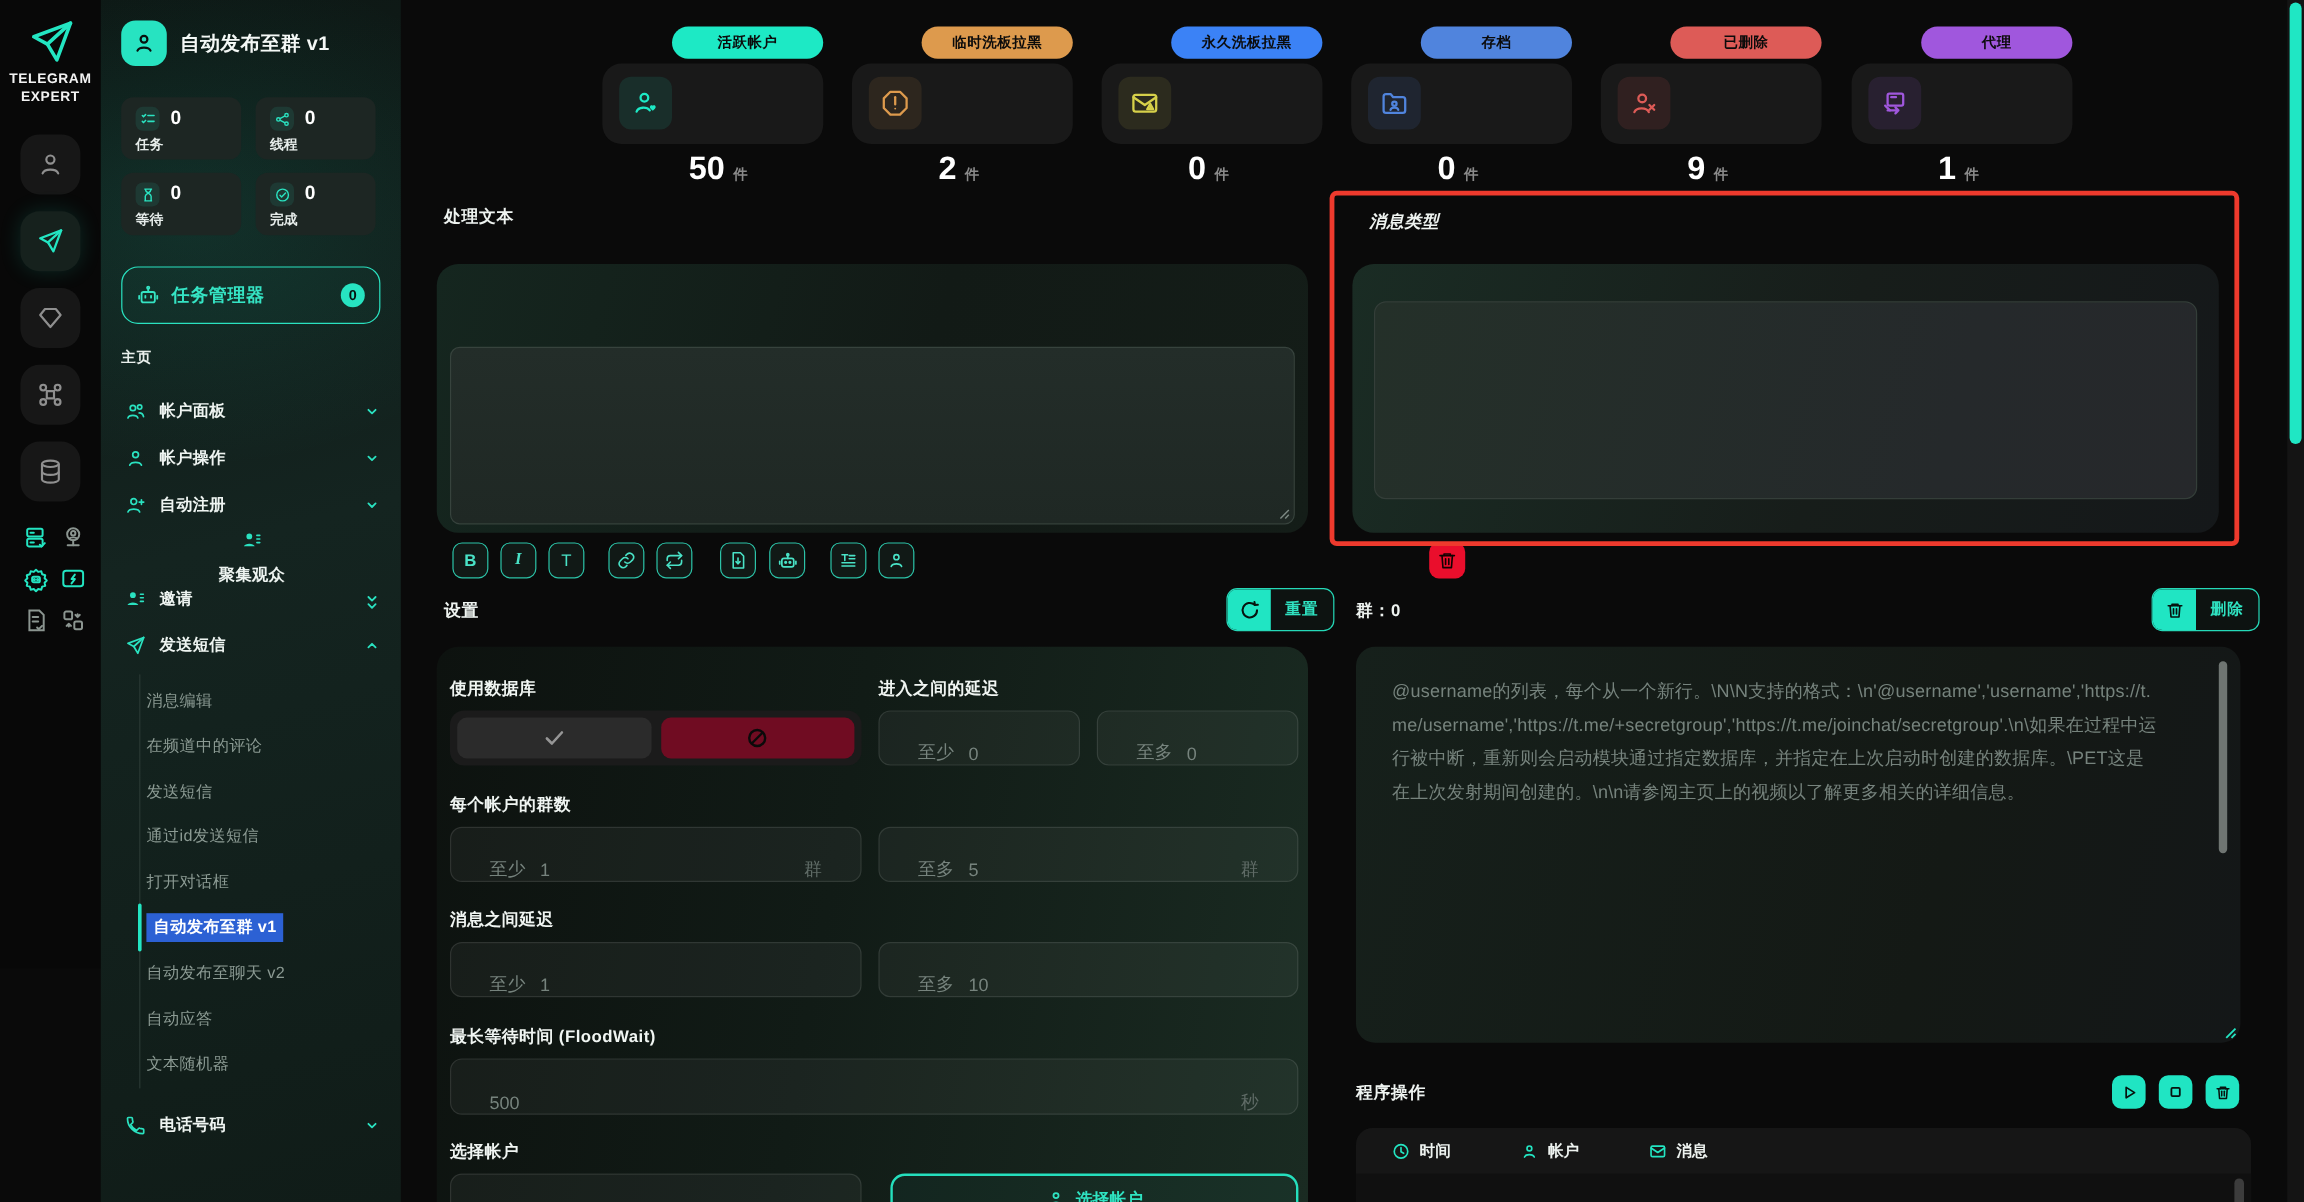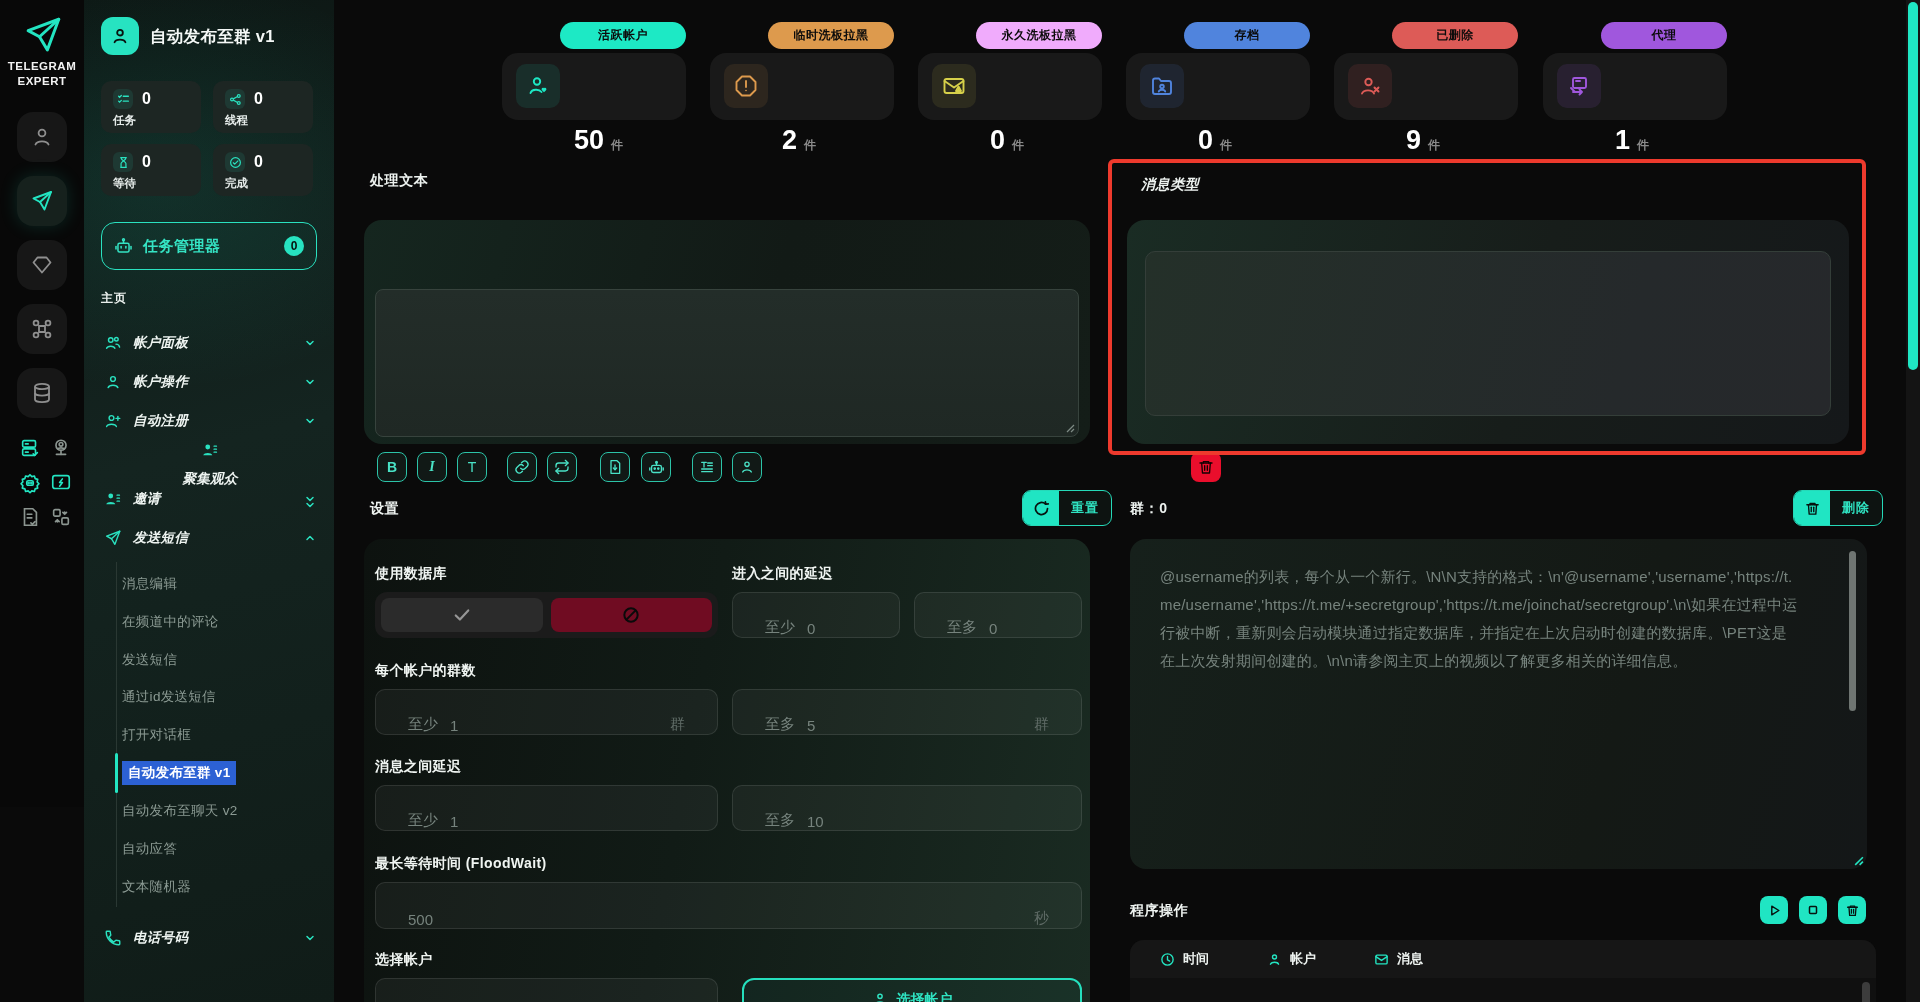--- a/index.html
+++ b/index.html
@@ -23,39 +23,39 @@
   .sb-title{left:66px;top:26px;color:#f4f8f6;font-size:16.5px;font-weight:700;letter-spacing:.3px;white-space:nowrap;}
   .chip{width:100px;height:52px;border-radius:10px;background:#1d2623;padding:8px 10px 0 12px;box-sizing:border-box;}
   .chip .r{display:flex;align-items:center;gap:9px;}
   .chip .it{width:20px;height:20px;border-radius:6px;background:rgba(35,229,194,.10);display:flex;align-items:center;justify-content:center;color:#2ae2c0;}
   .chip .v{color:#fff;font-size:16px;font-weight:700;}
   .chip .l{color:#e6ecea;font-size:11.5px;font-weight:700;margin-top:4px;}
   .tmbtn{left:17px;top:222px;width:216px;height:48px;border:1.5px solid #2ae2c0;border-radius:14px;box-sizing:border-box;display:flex;align-items:center;padding:0 12px;gap:10px;color:#35e4c4;cursor:pointer;background:rgba(35,229,194,.03);}
   .tmbtn .t{font-size:15px;font-weight:700;letter-spacing:.5px;}
   .tmbtn .badge{margin-left:auto;width:20px;height:20px;border-radius:50%;background:#27e3c1;color:#06110e;font-size:12px;font-weight:700;display:flex;align-items:center;justify-content:center;}
   .sect{left:17px;top:290px;color:#e9efec;font-size:12px;font-weight:700;letter-spacing:1px;}
-  .nav{left:0;width:250px;height:38px;display:flex;align-items:center;padding:0 18px 0 20px;box-sizing:border-box;gap:11px;color:#eef4f1;cursor:pointer;font-style:italic;}
+  .nav{left:0;width:250px;height:38px;display:flex;align-items:center;padding:0 18px 0 20px;box-sizing:border-box;gap:11px;color:#eef4f1;cursor:pointer;}
   .nav .ni{color:#2ae2c0;display:flex;}
   .nav .nl{font-size:13.5px;font-weight:700;letter-spacing:.3px;}
   .nav .chev{margin-left:auto;color:#2ae2c0;display:flex;}
   .subline{left:32px;top:562px;width:1px;height:345px;background:#2a3833;}
   .sub{left:38px;width:200px;height:38px;display:flex;align-items:center;color:#8b9a93;font-size:13.5px;cursor:pointer;letter-spacing:.3px;}
   .sub .selwrap{background:#2c61d4;color:#ffffff;font-weight:700;padding:3px 6px;}
   .selbar{left:31px;top:753px;width:3px;height:40px;background:#23e5c2;border-radius:2px;}
 
   
   .scard{top:53px;width:184px;height:67px;border-radius:16px;background:#191919;}
   .pill{top:22px;height:27px;width:126px;border-radius:14px;display:flex;align-items:center;justify-content:center;color:#0b0b0b;font-size:12px;font-weight:700;letter-spacing:.5px;z-index:3;}
   .sicon{top:64px;width:44px;height:44px;border-radius:10px;display:flex;align-items:center;justify-content:center;}
   .sval{top:72px;display:flex;align-items:baseline;gap:7px;}
   .sval .n{color:#ffffff;font-size:27px;font-weight:700;}
   .sval .u{color:#8a8a8a;font-size:12px;font-weight:700;}
   .c1{background:#1de9c5;} .t1{color:#1de9c5;background:rgba(29,233,197,.10);}
   .c2{background:#dd9a4d;} .t2{color:#dd9a4d;background:rgba(221,154,77,.10);}
-  .c3{background:#f0abfc;} .t3{color:#d6d04a;background:rgba(214,208,74,.10);}
+  .c3{background:#3b82f6;} .t3{color:#d6d04a;background:rgba(214,208,74,.10);}
   .c4{background:#5084dd;} .t4{color:#5084dd;background:rgba(80,132,221,.12);}
   .c5{background:#dd5b57;} .t5{color:#dd5b57;background:rgba(221,91,87,.12);}
   .c6{background:#a057dd;} .t6{color:#a057dd;background:rgba(160,87,221,.12);}
 
   
   .h14{color:#eef3f0;font-size:14px;font-weight:700;letter-spacing:.6px;}
   #ptpanel{left:364px;top:220px;width:726px;height:224px;border-radius:18px;background:linear-gradient(105deg,#15261f 0%,#121a16 55%,#141d18 100%);}
   .tb{position:absolute;top:232px;width:30px;height:30px;border:1.5px solid #2cc3a8;border-radius:8px;box-sizing:border-box;color:#49e2c6;display:flex;align-items:center;justify-content:center;background:rgba(31,54,47,.35);cursor:pointer;font-size:14px;}
   .tb.bold{font-weight:700;} .tb.ital{font-style:italic;font-family:"Liberation Serif",serif;font-weight:700;}
   .tbtrash{position:absolute;left:827px;top:232px;width:30px;height:30px;border-radius:8px;background:#ea0e2c;color:#120202;display:flex;align-items:center;justify-content:center;cursor:pointer;}

